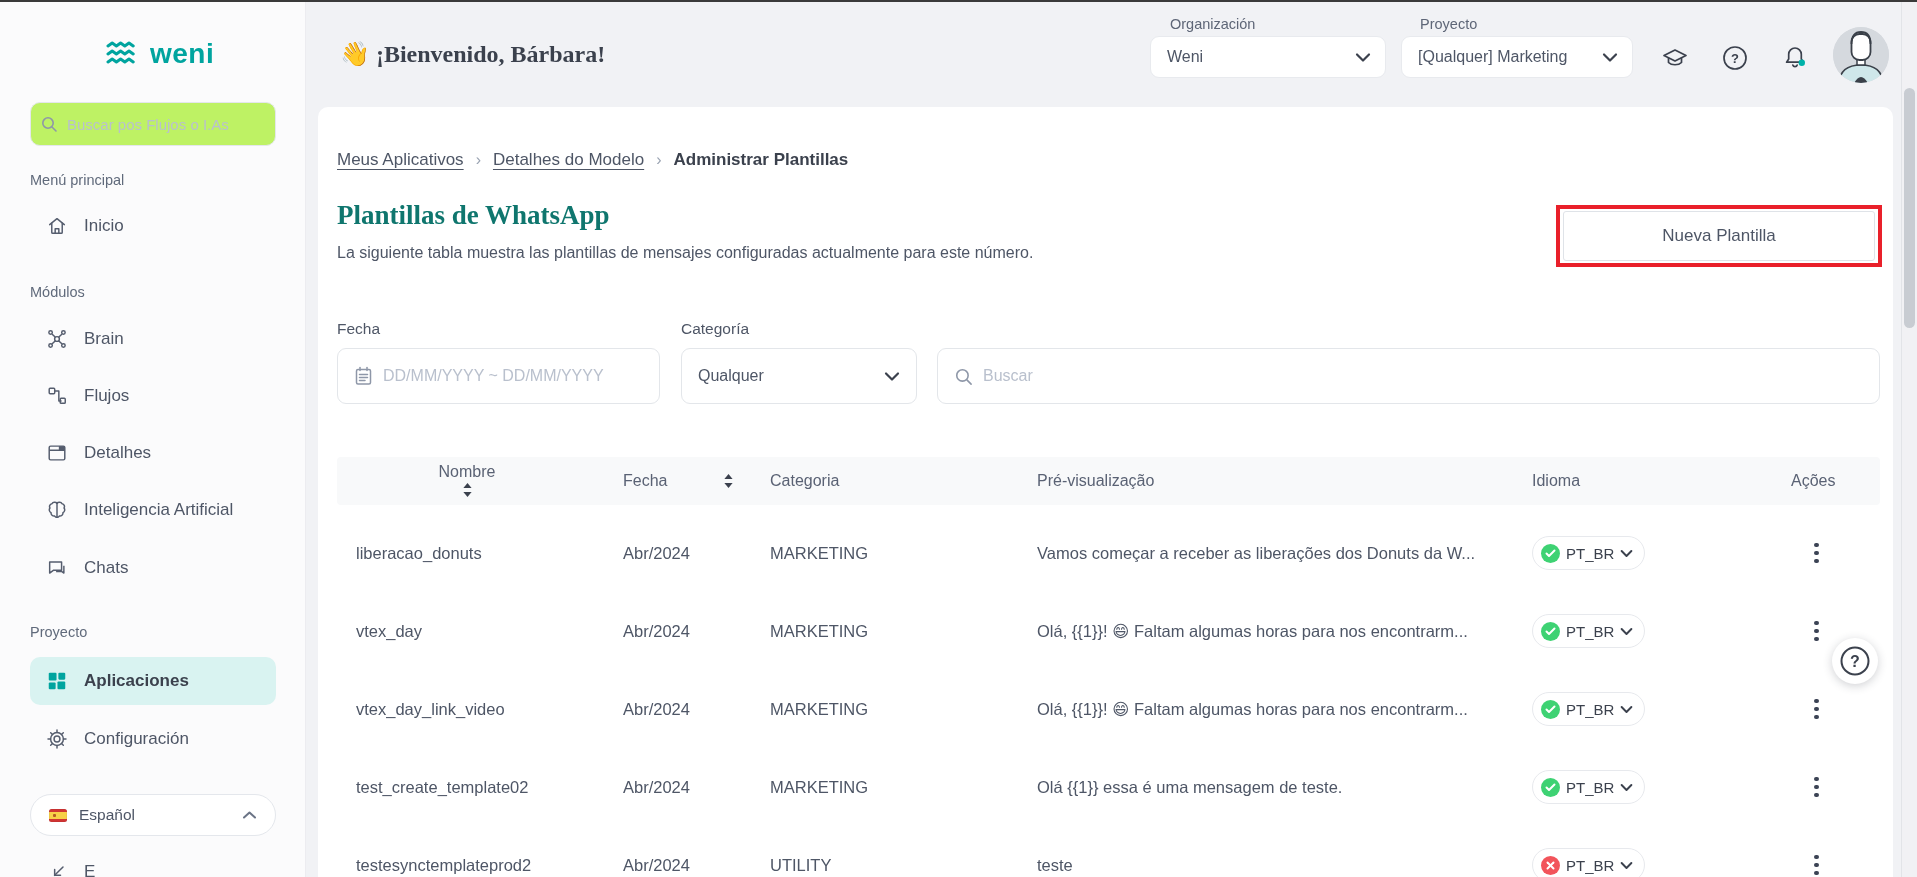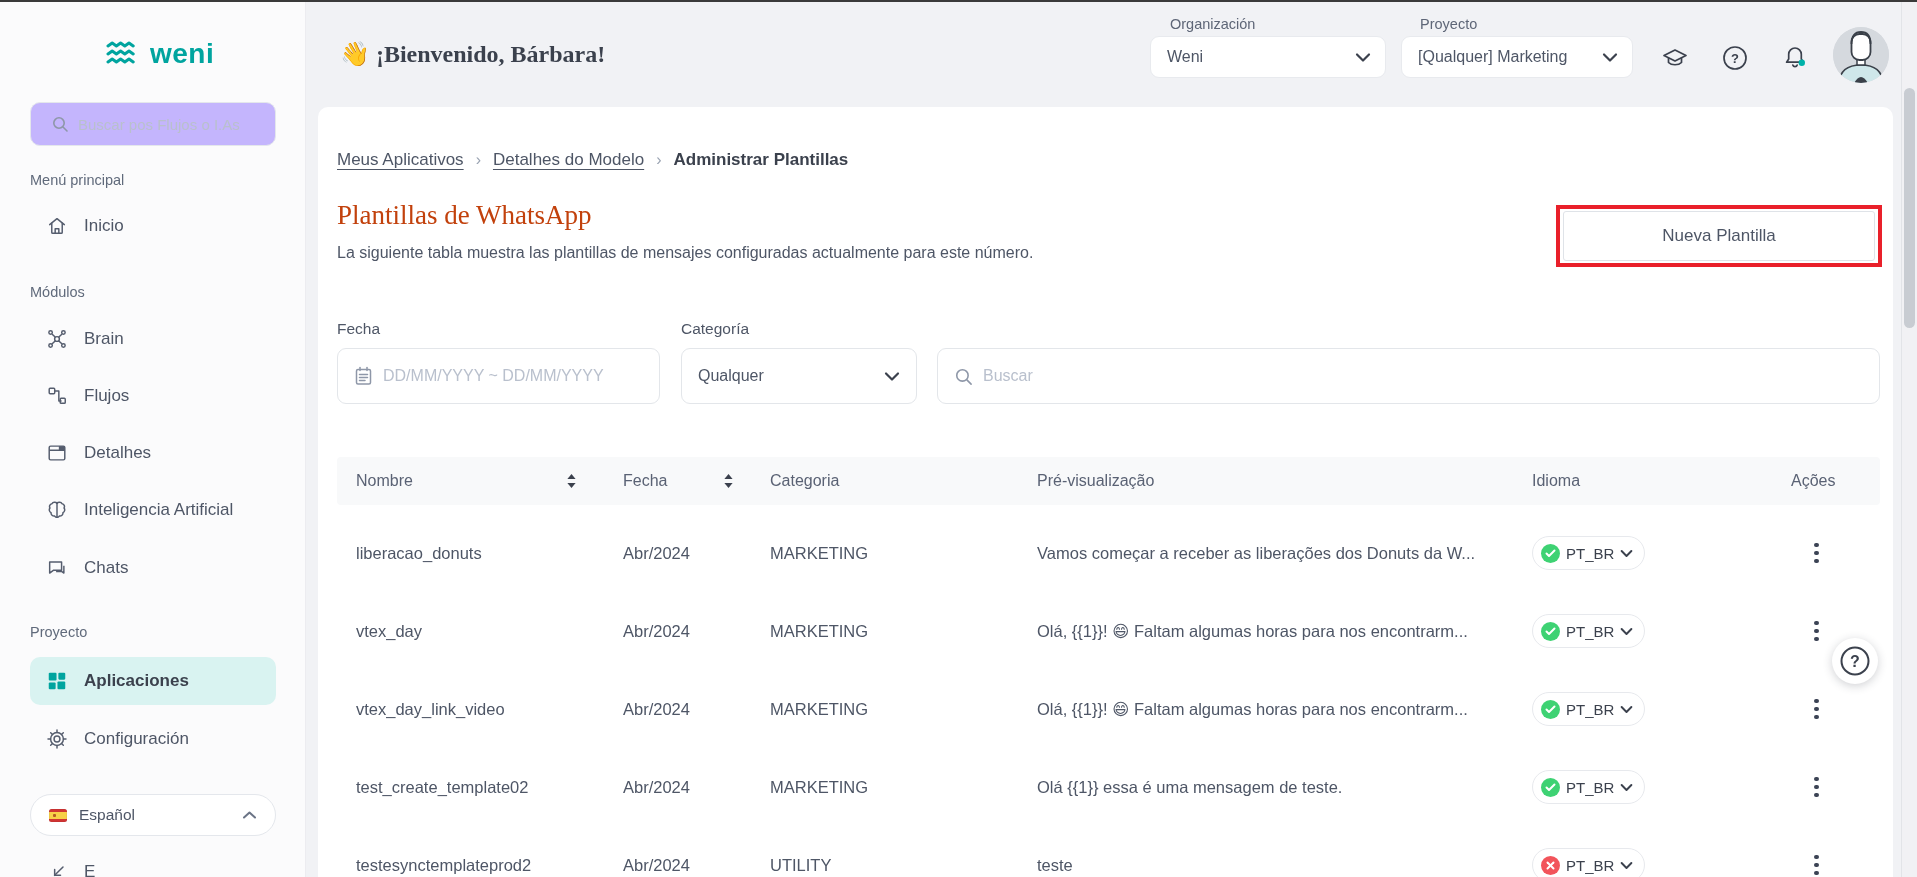--- a/index.html
+++ b/index.html
@@ -5,21 +5,21 @@
   * { margin:0; padding:0; box-sizing:border-box; }
   html,body { width:1917px; height:877px; }
   body { font-family:"Liberation Sans","DejaVu Sans",sans-serif; color:#4e5666; }
   .app { position:relative; width:1917px; height:877px; background:#f1f2f5; overflow:hidden; }
   .topline { position:absolute; top:0; left:0; width:100%; height:2px; background:#3a3a3a; z-index:60; }
 
   
   .sidebar { position:absolute; top:2px; left:0; width:306px; height:875px; background:#fbfbfc; border-right:1px solid #ececf0; z-index:5; }
   .logo { position:absolute; left:106px; top:36px; display:flex; align-items:center; gap:8px; color:#00a49f; }
   .logo-text { font-size:28px; font-weight:700; letter-spacing:.5px; color:#00a49f; }
-  .side-search { position:absolute; left:30px; top:100px; width:246px; height:44px; background:#c4b5fd; border:1px solid #e4e7ec; border-radius:10px; display:flex; align-items:center; gap:9px; padding:0 20px; }
+  .side-search { position:absolute; left:30px; top:100px; width:246px; height:44px; background:#bef264; border:1px solid #e4e7ec; border-radius:10px; display:flex; align-items:center; gap:9px; padding:0 9px; }
   .side-search input { border:none; outline:none; width:100%; font-size:15px; color:#4e5666; background:transparent; font-family:inherit; }
   .side-search input::placeholder { color:#b9c0cd; }
   .section-label { position:absolute; left:30px; font-size:14.5px; color:#606a7b; }
   .side-item { position:absolute; left:30px; width:246px; height:44px; display:flex; align-items:center; gap:16px; padding:0 16px; border-radius:10px; cursor:pointer; font-size:17px; color:#4e5666; }
   .side-item svg { flex:0 0 auto; }
   .side-item.active { background:#d9f3f1; color:#3b414d; font-weight:700; }
   .lang-pill { position:absolute; left:30px; top:792px; width:246px; height:42px; background:#fff; border:1px solid #e4e7ec; border-radius:21px; display:flex; align-items:center; gap:12px; padding:0 18px; cursor:pointer; font-size:15.5px; color:#4e5666; }
   .flag { width:18px; height:13px; border-radius:2.5px; background:linear-gradient(to bottom,#d03433 0 25%,#f7d048 25% 75%,#d03433 75% 100%); box-shadow:0 0 0 .5px rgba(0,0,0,.08) inset; position:relative; }
   .flag::after { content:""; position:absolute; left:4px; top:5px; width:3px; height:3px; background:#b65b22; border-radius:1px; }
   .lang-chev { margin-left:auto; }
@@ -31,38 +31,38 @@
   .hdr-select { position:absolute; top:36px; height:42px; background:#fff; border:1px solid #e8eaee; border-radius:9px; display:flex; align-items:center; justify-content:space-between; padding:0 14px 0 16px; font-size:16px; color:#4e5666; cursor:pointer; z-index:6; }
   .hdr-icon { position:absolute; top:43px; width:30px; height:30px; display:flex; align-items:center; justify-content:center; cursor:pointer; z-index:6; }
   .avatar { position:absolute; left:1833px; top:27px; width:56px; height:56px; border-radius:50%; overflow:hidden; background:#d5d9de; cursor:pointer; z-index:6; }
 
   
   .card { position:absolute; left:318px; top:107px; width:1575px; height:1000px; background:#fff; border-radius:10px; z-index:4; }
   .breadcrumb { position:absolute; left:337px; top:150px; display:flex; align-items:center; gap:12px; font-size:17px; z-index:5; }
   .crumb-link { color:#4e5666; text-decoration:underline; text-underline-offset:4px; cursor:pointer; }
   .crumb-sep { color:#9aa3b2; font-size:16px; }
   .crumb-current { color:#3b414d; font-weight:700; }
-  .page-title { position:absolute; left:337px; top:200px; font-family:"Liberation Serif","DejaVu Serif",serif; font-size:27px; font-weight:400; color:#c2410c; z-index:5; }
+  .page-title { position:absolute; left:337px; top:200px; font-family:"Liberation Serif","DejaVu Serif",serif; font-size:27px; font-weight:700; color:#0f766e; z-index:5; }
   .page-subtitle { position:absolute; left:337px; top:244px; font-size:16px; color:#4e5666; z-index:5; }
   .red-annotation { position:absolute; left:1556px; top:205px; width:326px; height:62px; border:4px solid #e9202a; z-index:7; }
   .new-template-btn { position:absolute; left:1563px; top:211px; width:312px; height:50px; background:#fff; border:1px solid #dfe3e8; border-radius:3px; font-size:17px; color:#4e5666; font-family:inherit; cursor:pointer; z-index:8; }
 
   
   .filter-label { position:absolute; top:320px; font-size:15.5px; color:#4e5666; z-index:5; }
   .filter-box { position:absolute; top:348px; height:56px; background:#fff; border:1px solid #e3e6ea; border-radius:9px; display:flex; align-items:center; gap:10px; padding:0 16px; z-index:5; }
   .filter-box input { border:none; outline:none; width:100%; font-size:16px; color:#4e5666; background:transparent; font-family:inherit; }
   .filter-box input::placeholder { color:#b9c0cd; }
   .select-box { justify-content:space-between; cursor:pointer; font-size:16px; color:#4e5666; }
 
   
   .table { position:absolute; left:337px; top:457px; width:1543px; z-index:5; }
   .thead { display:flex; height:48px; align-items:center; background:#f8f9fa; border-radius:4px; font-size:16px; color:#5a6274; }
   .trow { display:flex; height:78px; align-items:center; font-size:16.5px; color:#4e5666; }
   .tbody { margin-top:9px; }
-  .c1{width:267px;} .c2{width:147px;} .c3{width:267px;} .c4{width:495px;} .c5{width:259px;} .c6{width:108px;}
+  .c1{width:267px;flex-direction:column;} .c2{width:147px;} .c3{width:267px;} .c4{width:495px;} .c5{width:259px;} .c6{width:108px;}
   .cell { padding-left:19px; overflow:hidden; white-space:nowrap; }
   .hcell { display:flex; align-items:center; justify-content:space-between; }
   .h1 { padding-right:26px; } .h2 { padding-right:16px; }
   .sort-btn { background:none; border:none; cursor:pointer; display:flex; padding:2px; }
   .badge { display:inline-flex; align-items:center; gap:6px; height:34px; padding:0 11px 0 8px; border:1px solid #e7e9ed; border-radius:17px; background:#fff; cursor:pointer; font-size:15px; color:#3b414d; }
   .status-dot { width:19px; height:19px; border-radius:50%; display:flex; align-items:center; justify-content:center; }
   .status-approved { background:#3ed273; }
   .status-rejected { background:#f2545b; }
   .kebab { background:none; border:none; cursor:pointer; display:flex; flex-direction:column; gap:3.5px; padding:6px; margin-left:36px; }
   .kebab span { width:4.5px; height:4.5px; border-radius:50%; background:#3b4354; }

